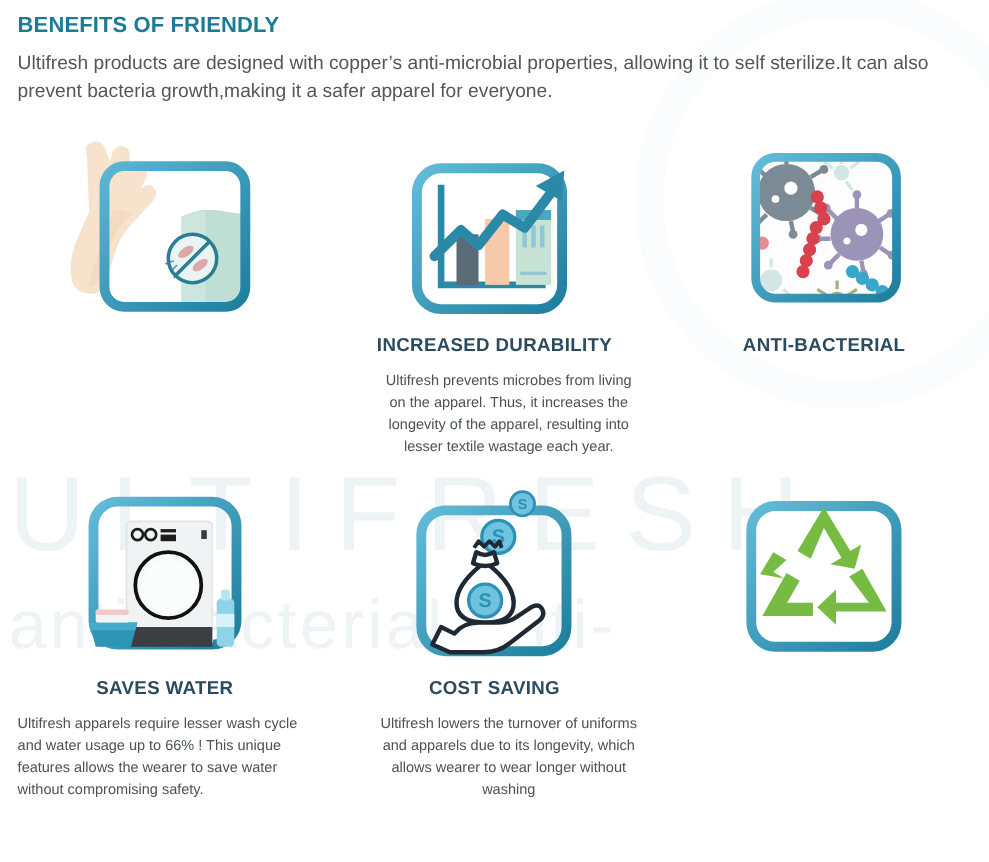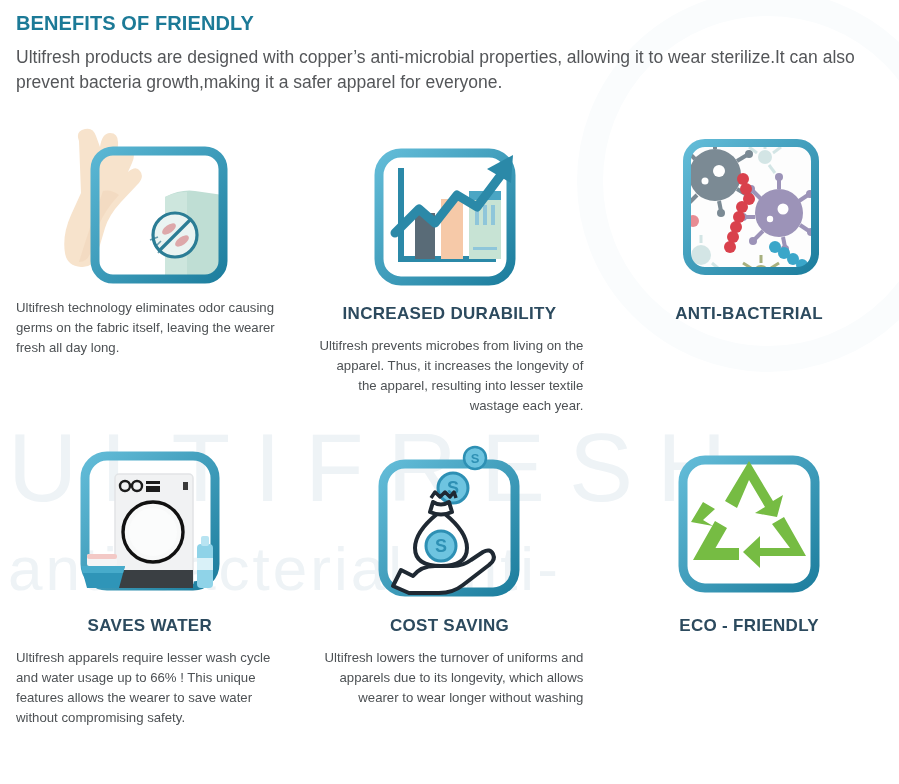--- a/index.html
+++ b/index.html
@@ -110,39 +110,39 @@
     margin: 0;
     font-size: 13.2px;
     line-height: 1.52;
     color: #4d5154;
   }
   .row2 .icon-wrap { height: 180px; }
   .row2 .card h3 { margin-top: 2px; }
 
   
   .card.c1 p { text-align: left; }
-  .card.c2 p { text-align: right; }
+  .card.c2 p { text-align: center; margin-left: 26px; }
   .card.c3 p { text-align: left; }
 
   svg { display: block; overflow: visible; }
 </style>
 </head>
 <body>
 
 <div class="watermark">
   <div class="wm-ring"></div>
   <div class="wm-main">ULTIFRESH</div>
   <div class="wm-sub">anti-bacterial anti-</div>
 </div>
 
 <div class="page">
 
   <div class="header">
     <h1>BENEFITS OF FRIENDLY</h1>
-    <p>Ultifresh products are designed with copper’s anti-microbial properties, allowing it to wear sterilize.It can also prevent bacteria growth,making it a safer apparel for everyone.</p>
+    <p>Ultifresh products are designed with copper’s anti-microbial properties, allowing it to self sterilize.It can also prevent bacteria growth,making it a safer apparel for everyone.</p>
   </div>
 
   <div class="grid row1">
 
     <div class="card c1">
       <div class="icon-wrap">
         <svg width="185" height="185" viewBox="0 0 185 185">
           <defs>
             <linearGradient id="fr1" x1="0" y1="0" x2="1" y2="1">
               <stop offset="0%" stop-color="#5bb7d4"></stop>
@@ -175,21 +175,20 @@
             <g opacity="0.75">
               <ellipse cx="112" cy="116" rx="8" ry="4" transform="rotate(-35 112 116)" fill="#d98f93"></ellipse>
               <ellipse cx="125" cy="128" rx="8" ry="4" transform="rotate(-35 125 128)" fill="#d98f93"></ellipse>
               <path d="M104 128 l-6 6 M106 133 l-5 7 M101 124 l-8 3" stroke="#3f7f95" stroke-width="1.6" fill="none"></path>
             </g>
             <circle cx="118" cy="122" r="22" fill="none" stroke="#2b7d95" stroke-width="3.2"></circle>
             <line x1="103" y1="137" x2="133" y2="107" stroke="#2b7d95" stroke-width="3.2"></line>
           </g>
         </svg>
       </div>
-      <p>Ultifresh technology eliminates odor causing germs on the fabric itself, leaving the wearer fresh all  day long.</p>
     </div>
 
     <div class="card c2">
       <div class="icon-wrap">
         <svg width="185" height="185" viewBox="0 0 185 185">
           <defs>
             <linearGradient id="fr2" x1="0" y1="0" x2="1" y2="1">
               <stop offset="0%" stop-color="#63bcd8"></stop>
               <stop offset="100%" stop-color="#1d7e9e"></stop>
             </linearGradient>
@@ -424,16 +423,15 @@
 
             <path d="M92 44 l16 27 l-10 6 l22 4 l6 -22 l-10 6 l-24 -40 l-24 40 l12 7 z"></path>
 
             <path d="M133 112 l-30 0 l0 -12 l-17 16 l17 16 l0 -12 l46 0 l-22 -39 l-12 7 z"></path>
 
             <path d="M52 112 l30 0 l0 12 l-46 0 l22 -39 l12 7 l-15 26 z"></path>
             <path d="M58 73 l-12 -7 l-12 20 l22 4 l-10 -6 z"></path>
           </g>
         </svg>
       </div>
-      <h3>ECO - FRIENDLY</h3>
     </div>
   </div>
 </div>
 
 </body></html>

